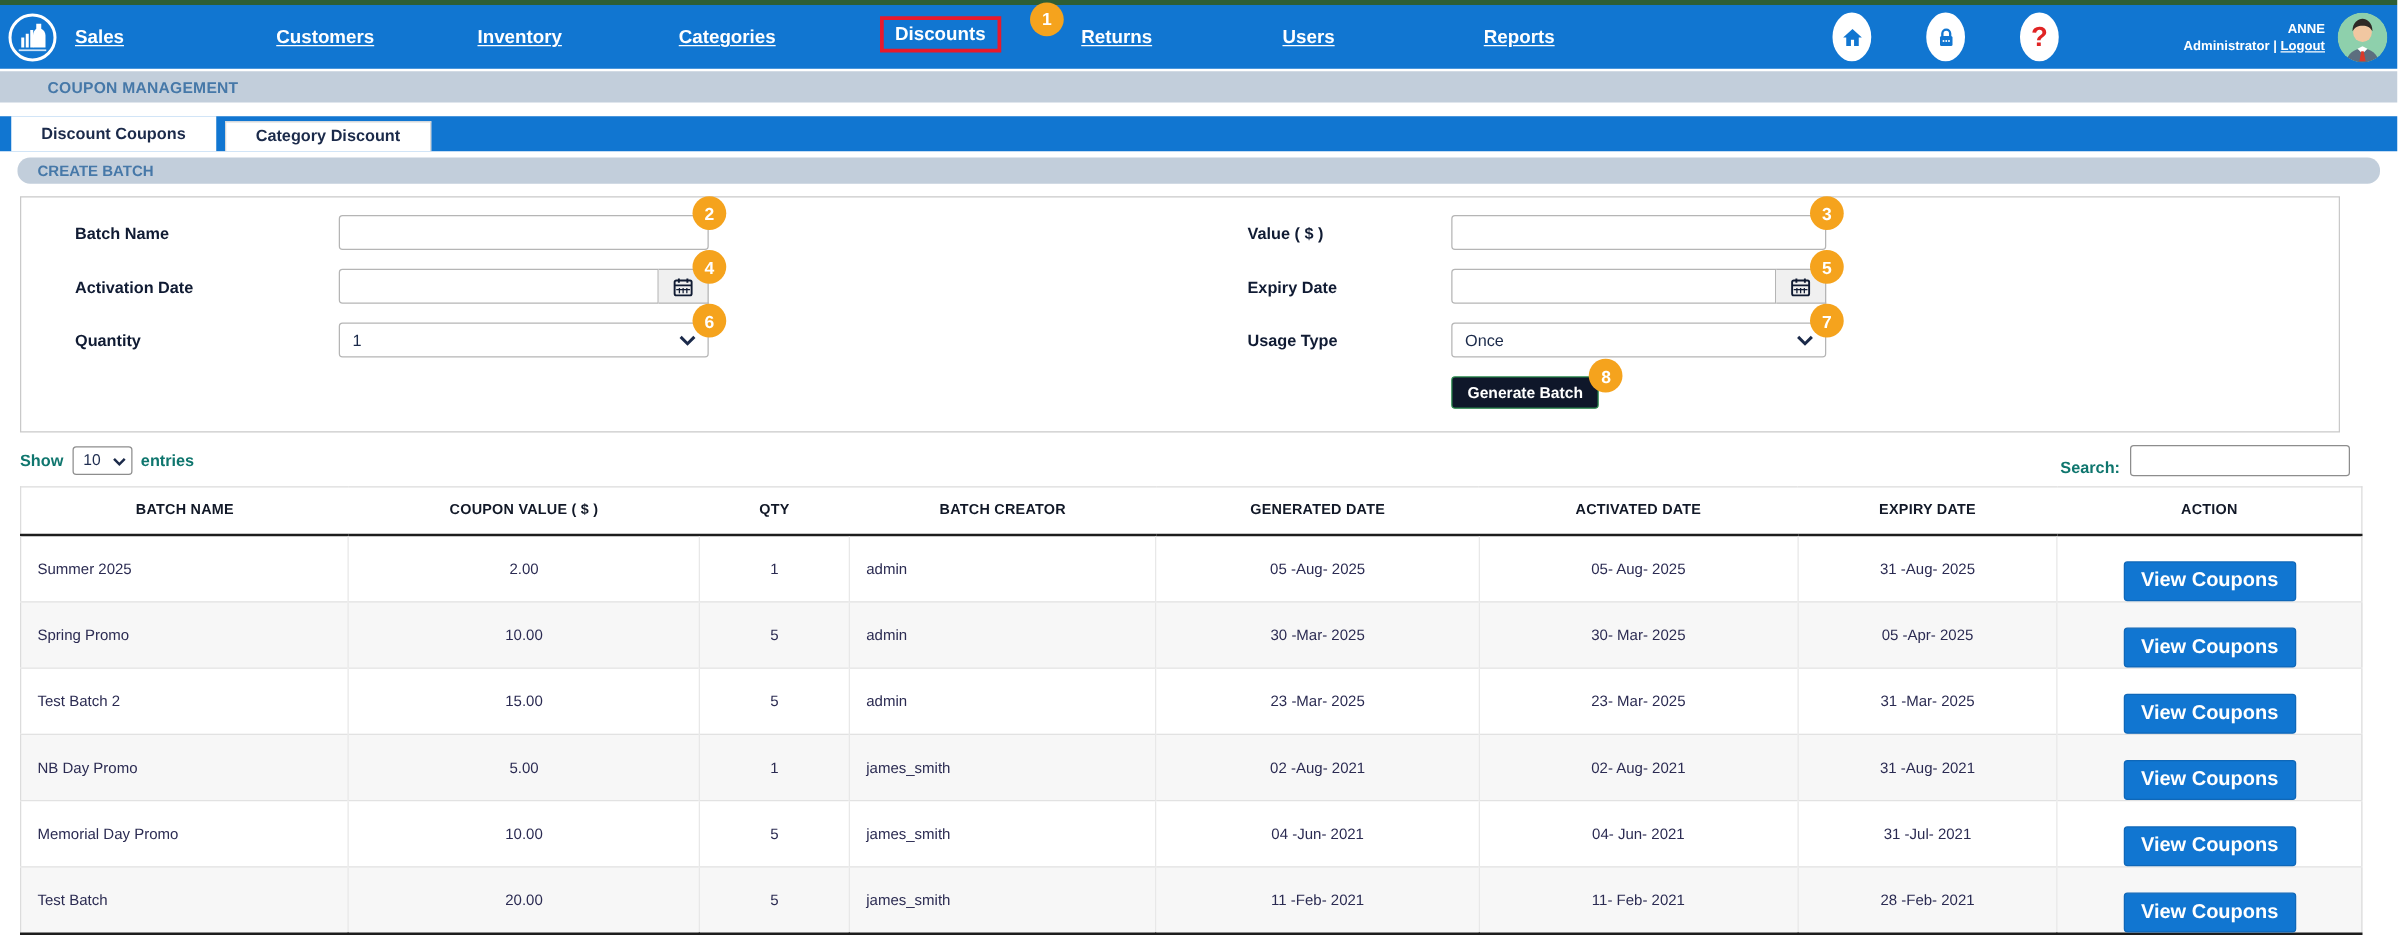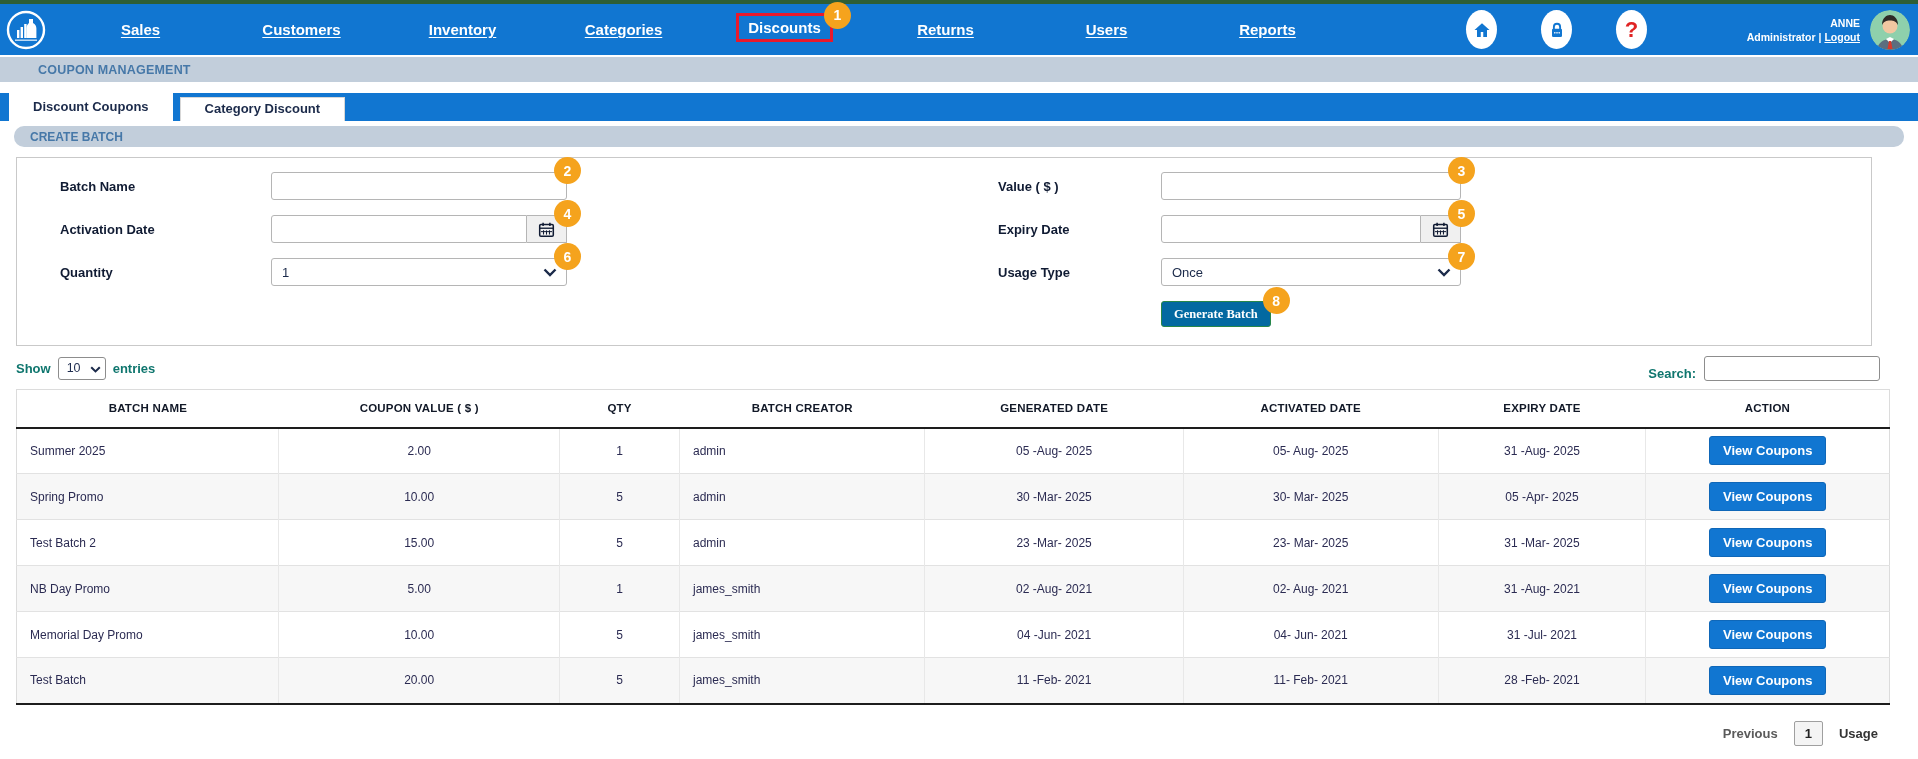--- a/index.html
+++ b/index.html
@@ -10,21 +10,21 @@
   }
   
   .top-strip { height:4px; background:#2e5e35; }
   .navbar {
     height:51px; background:#1176d1; display:flex; align-items:center;
     padding:0 8px 0 6px; position:relative;
   }
   .logo { width:40px; height:40px; flex:0 0 auto; cursor:pointer; }
   .nav-links { display:flex; width:1288px; margin-left:14px; flex:0 0 auto; }
   .nav-item {
-    flex:1; text-align:center; color:#fff; font-weight:bold; font-size:15px;
+    flex:1; text-align:left; color:#fff; font-weight:bold; font-size:15px;
     text-decoration:underline; text-underline-offset:2px; cursor:pointer;
     position:relative; line-height:51px; height:51px;
   }
   .red-box {
     display:inline-block; border:3px solid #e8192c; padding:0 9px;
     line-height:23px; position:relative; top:-2px;
   }
   .badge {
     position:absolute; width:27px; height:27px; border-radius:50%;
     background:#f5a31d; color:#fff; font-weight:bold; font-size:14px;
@@ -88,23 +88,23 @@
     width:100%; height:28px; border:1px solid #b5b5b5; border-radius:3px; background:#fff;
     display:flex; align-items:center; padding:0 26px 0 10px; font-size:13px; color:#1b2a4a;
     cursor:pointer; position:relative;
   }
   .sel .chev { position:absolute; right:9px; top:9px; }
   .badge-field { right:-14px; top:-15px; }
   .btn-row { display:flex; height:26px; margin-top:7px; }
   .btn-row .indent { width:1144px; }
   .gen-btn-wrap { position:relative; }
   .gen-btn {
-    background:#0369a1; border:1px solid #27874a; color:#fff; font-weight:bold;
+    background:#0f172a; border:1px solid #27874a; color:#fff; font-weight:bold;
     font-size:12.5px; height:26px; padding:0 12px; border-radius:3px; cursor:pointer;
-    font-family:Liberation Serif, serif;
+    font-family:Liberation Sans, sans-serif;
   }
   .badge-btn { right:-19px; top:-14px; }
   
   .list-controls {
     margin-top:10px; margin-left:2px; width:1874px; height:24px;
     display:flex; align-items:center;
   }
   .ctl-label { font-weight:bold; font-size:13px; color:#0f766e; }
   .mini-sel {
     width:48px; height:23px; border:1px solid #8d8d8d; border-radius:3px; background:#fff;
@@ -128,22 +128,23 @@
   }
   .batch-table td {
     height:46px; font-size:12px; color:#2b2b52; border-top:1px solid #e2e2e2;
     border-left:1px solid #e8e8e8; text-align:center;
   }
   .batch-table td:first-child { border-left:none; }
   .batch-table tr.stripe td { background:#f7f7f7; }
   td.cell-left { text-align:left; padding-left:13px; }
   .view-btn {
     background:#1176d1; border:1px solid #0f67b8; color:#fff; font-weight:bold;
-    font-size:13px; padding:6px 13px; border-radius:3px; cursor:pointer;
+    font-size:16px; padding:6px 13px; border-radius:3px; cursor:pointer;
     font-family:"Liberation Sans",sans-serif;
+    margin-top:20px;
   }
   
   .pagination {
     margin-top:16px; width:1874px; margin-left:2px; display:flex; justify-content:flex-end;
     align-items:center; gap:16px; padding-right:12px;
   }
   .pg-prev { color:#5a5a5a; font-weight:bold; font-size:13px; cursor:pointer; }
   .pg-next { color:#333; font-weight:bold; font-size:13px; cursor:pointer; }
   .pg-num {
     border:1px solid #9f9f9f; background:#f4f4f4; color:#222; font-weight:bold;

